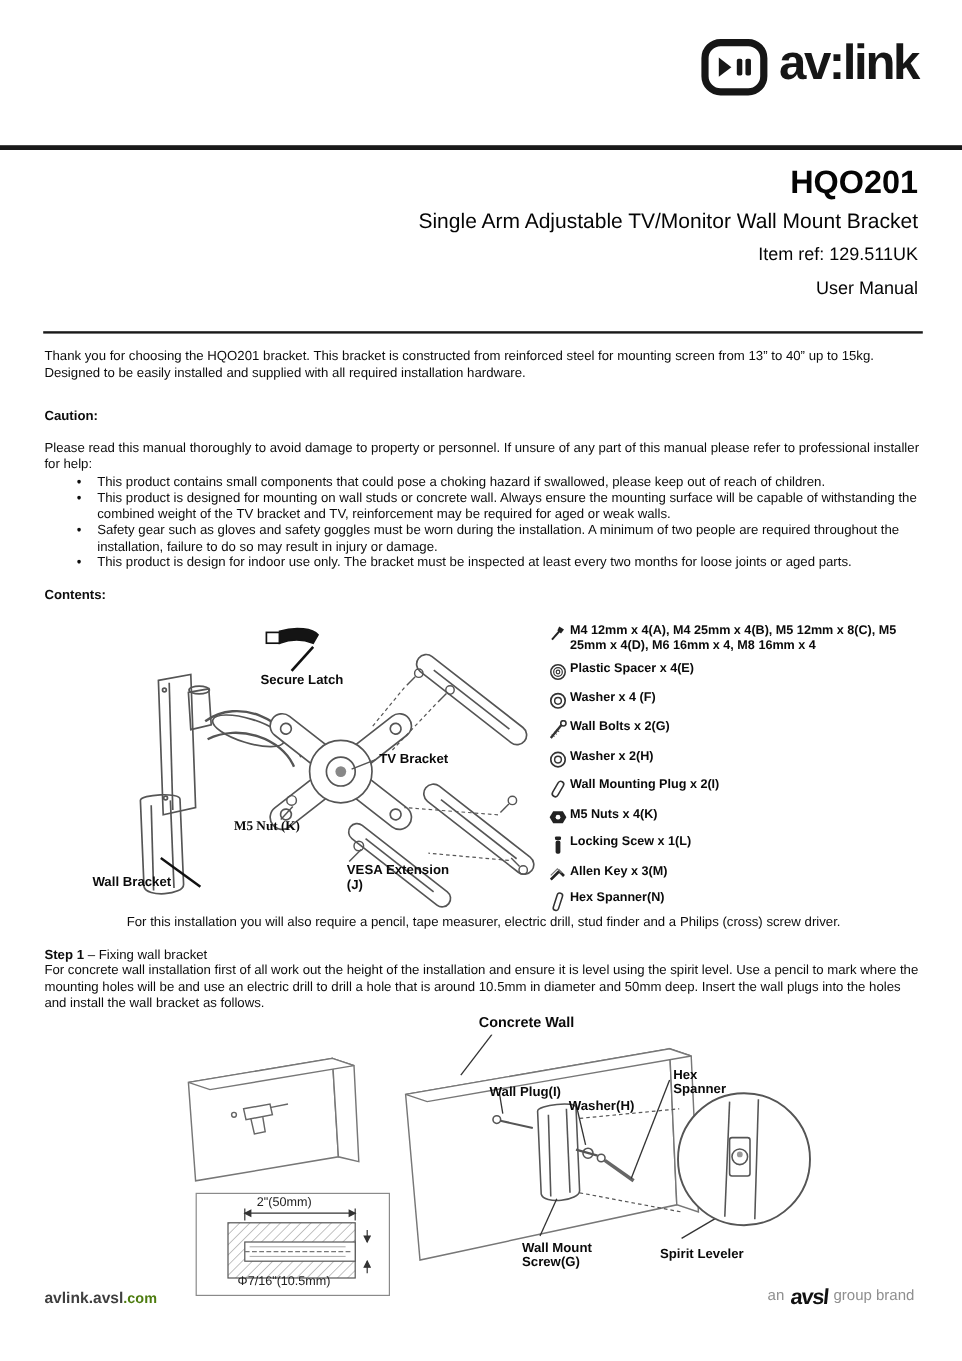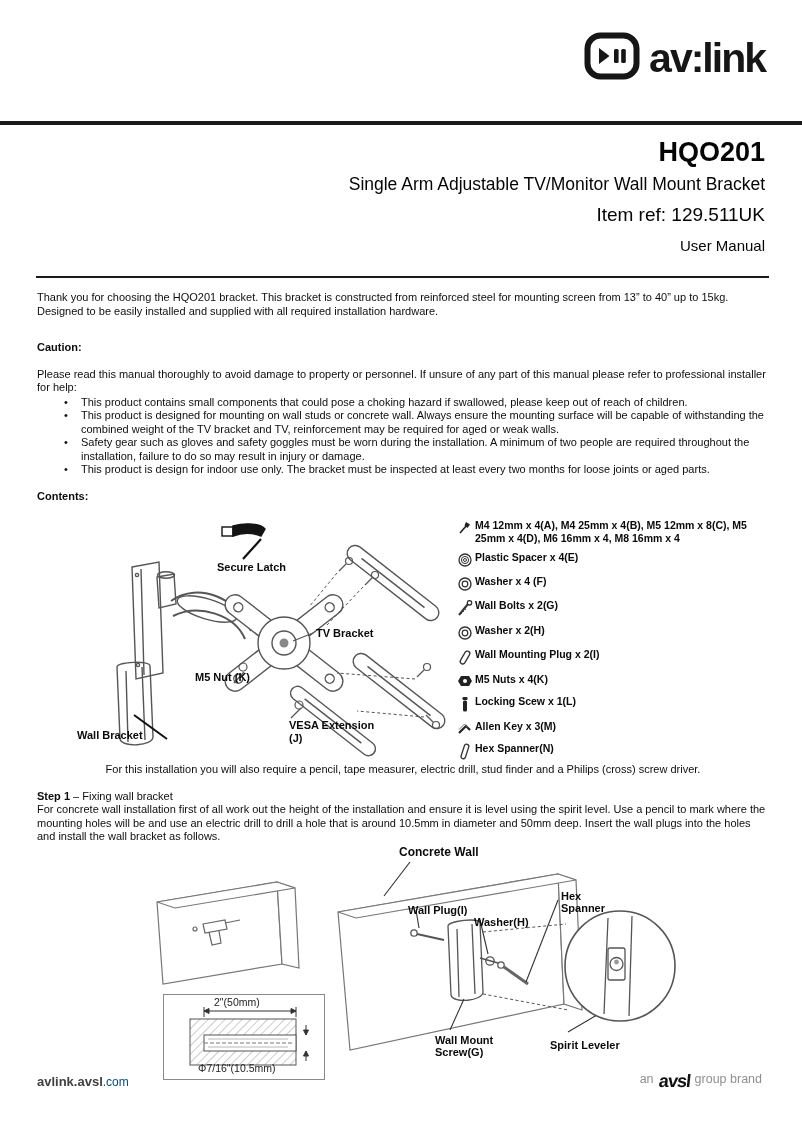--- a/index.html
+++ b/index.html
@@ -3,29 +3,29 @@
 <meta charset="utf-8">
 <style>
   * { margin:0; padding:0; box-sizing:border-box; }
   html,body { background:#fff; }
   .page {
     position:relative; width:802px; height:1134px; margin:0 auto;
     background:#fff; overflow:hidden; color:#111;
     font-family:"Liberation Sans", sans-serif;
   }
   
-  .logo { position:absolute; top:32px; right:37px; display:flex; align-items:center; gap:9px; }
+  .logo { position:absolute; top:32px; right:37px; display:flex; align-items:flex-start; gap:9px; }
   .logo-text { font-size:41px; font-weight:bold; letter-spacing:-2px; color:#161616; line-height:1; }
   .rule-thick { position:absolute; left:0; top:121px; width:802px; height:4px; background:#191919; }
   .rule-thin  { position:absolute; left:36px; top:276px; width:733px; height:2px; background:#191919; }
   
   .title-block { position:absolute; top:137px; right:37px; text-align:right; color:#050505; }
   .model { font-size:27px; font-weight:bold; line-height:30px; }
   .product { font-size:17.5px; margin-top:7px; }
-  .itemref { font-size:19px; margin-top:9px; }
+  .itemref { font-size:15px; margin-top:9px; }
   .doctype { font-size:15px; margin-top:11px; }
   
   .content { position:absolute; left:37px; top:291px; width:732px; font-size:11px; line-height:13.5px; color:#0d0d0d; }
   .h-inline { font-weight:bold; }
   .sec-caution-h { margin-top:23px; font-weight:bold; }
   .sec-caution-lead { margin-top:13px; }
   .bullets { margin-top:1px; }
   .bullet { position:relative; padding-left:44px; }
   .bullet .dot { position:absolute; left:27px; top:0; }
   .sec-contents-h { margin-top:13px; font-weight:bold; }
@@ -40,21 +40,21 @@
   .plabel { font-size:10.5px; font-weight:bold; line-height:12.5px; max-width:290px; color:#0a0a0a; }
   
   .tools-note { margin-top:4px;text-align:center; }
   .step1-h { margin-top:13px; }
   
   .fig2 { position:relative; height:238px; margin-top:2px; }
   .dimbox { position:absolute; left:126px; top:148px; width:162px; height:86px; border:1.3px solid #8a8a8a; background:#fff; }
   .dimlabel { position:absolute; font-size:10.5px; color:#222; white-space:nowrap; }
   
   .footer-site { position:absolute; left:37px; top:1074px; font-size:13px; font-weight:bold; color:#3f3f3f; }
-  .footer-site .com { font-weight:normal; color:#0c4a6e; font-size:12px; }
+  .footer-site .com { font-weight:bold; color:#4d7c0f; font-size:12px; }
   .footer-brand { position:absolute; right:40px; top:1072px; display:flex; align-items:flex-start; gap:5px; color:#8f8f8f; font-size:12.5px; }
   .brand-logo { font-weight:800; font-size:18px; color:#111; letter-spacing:-1px; transform:skewX(-6deg); display:inline-block; line-height:1; }
 </style>
 </head>
 <body>
 
 <div class="page">
 
   <div class="logo">
     <span>
@@ -167,21 +167,21 @@
           <line x1="105" y1="152" x2="108" y2="225"></line>
           <line x1="130" y1="224" x2="97" y2="200" stroke="#111" stroke-width="2"></line>
 
           <line x1="276" y1="118" x2="256" y2="126" stroke-width="1.2"></line>
           <line x1="197" y1="168" x2="207" y2="157" stroke-width="1.2"></line>
           <line x1="254" y1="203" x2="264" y2="193" stroke-width="1.2"></line>
         </g>
       </svg>
       <div class="flabel" style="left:180px; top:46px;">Secure Latch</div>
       <div class="flabel" style="left:279px; top:112px;">TV Bracket</div>
-      <div class="flabel" style="left:158px; top:156px;">M5 Nut (K)</div>
+      <div class="flabel" style="left:158px; top:168px;font-family:Liberation Serif, serif;">M5 Nut (K)</div>
       <div class="flabel" style="left:40px; top:214px;">Wall Bracket</div>
       <div class="flabel wrap" style="left:252px; top:204px; width:96px;">VESA Extension (J)</div>
 
       <div class="parts">
         <div class="part">
           <span class="picon">
               <svg width="15" height="16" viewBox="0 0 15 16">
                 <path d="M2 13 L9 5" stroke="#222" stroke-width="1.6"></path>
                 <path d="M8 2 l4 2.5 -2.5 3.5 -3 -2.5 z" fill="#222"></path>
               </svg>

